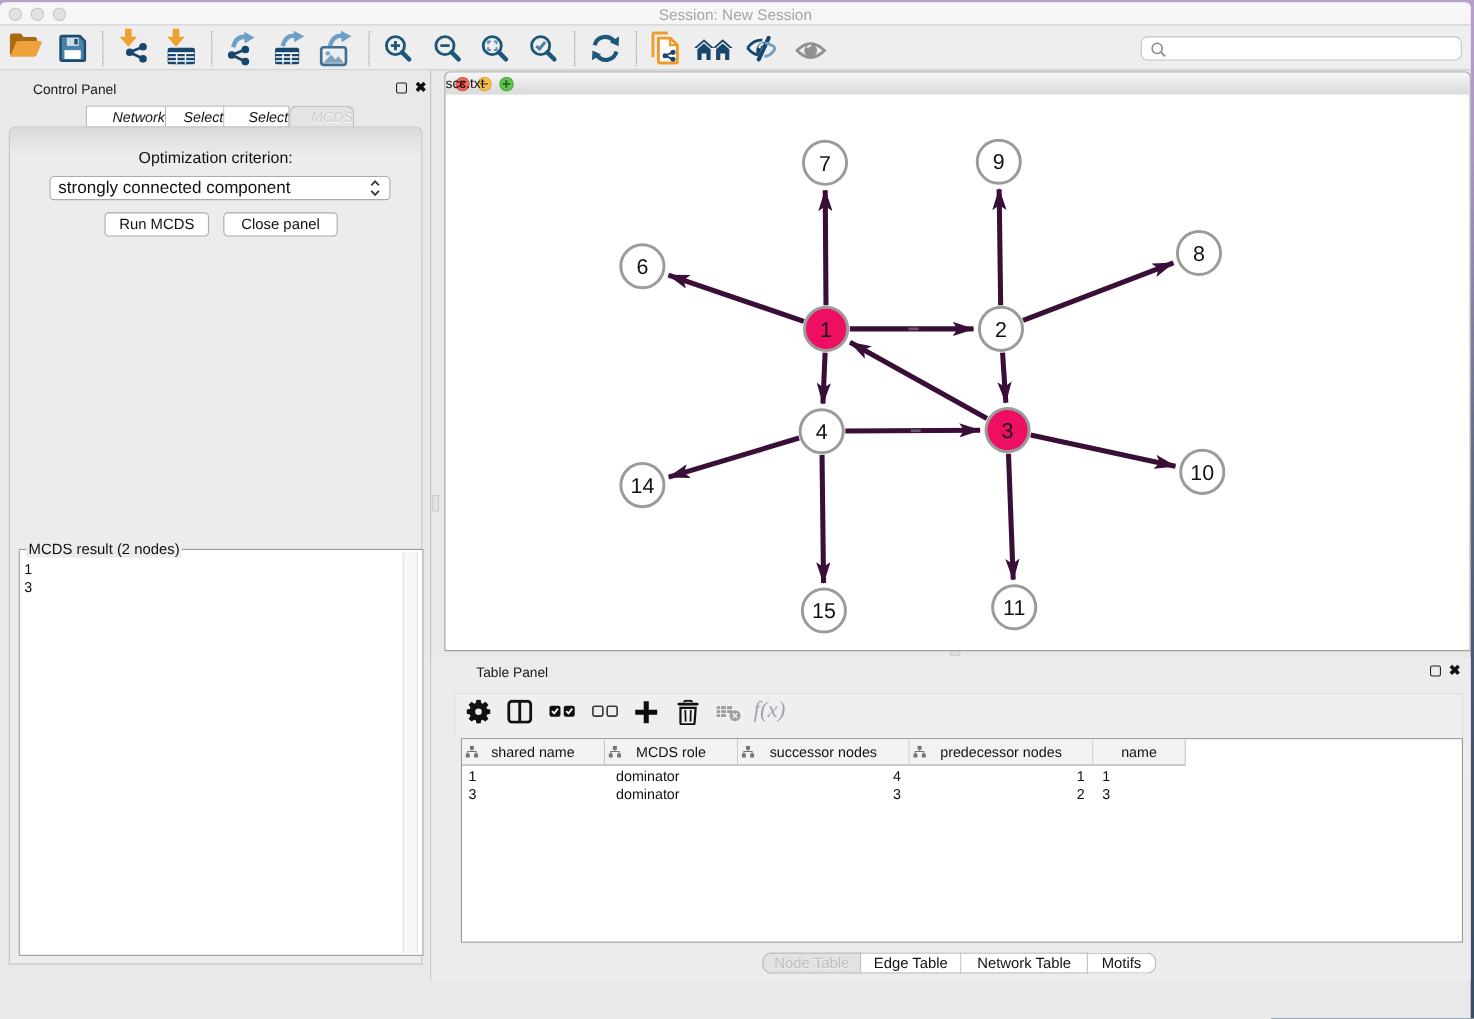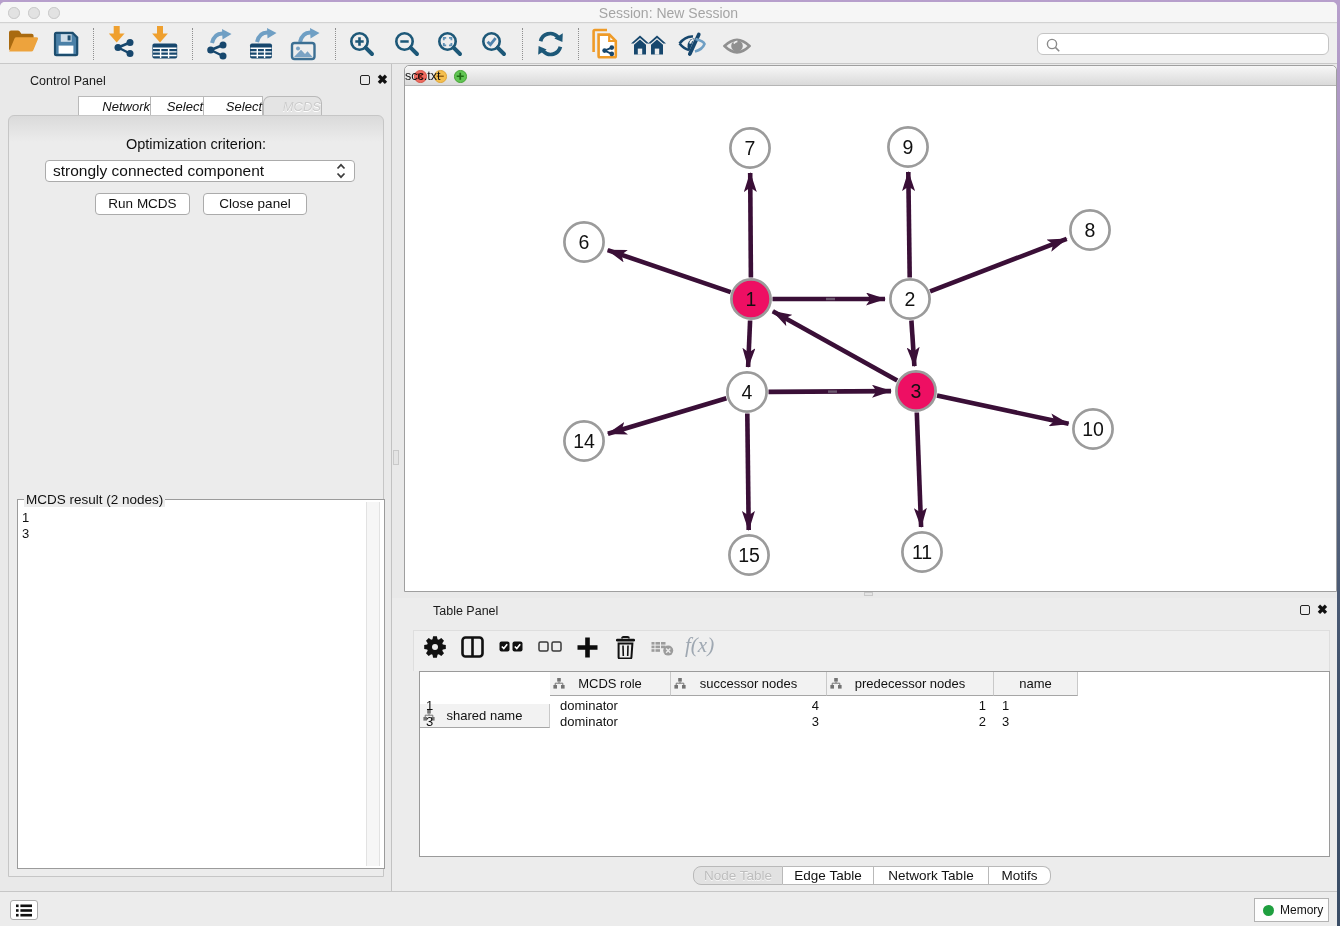--- a/index.html
+++ b/index.html
@@ -323,21 +323,21 @@
             <rect x="10" y="5.6" width="4.5" height="2.6"></rect>
           <rect x="0.5" y="9.2" width="3" height="2.6"></rect>
             <rect x="4.5" y="9.2" width="4.5" height="2.6"></rect>
         </g>
         <circle cx="17.2" cy="10.6" r="5" fill="#9c9c9c"></circle>
         <path d="M15.1,8.5 L19.3,12.7 M19.3,8.5 L15.1,12.7" stroke="#ececec" stroke-width="1.5"></path>
       </svg>
       <div style="position:absolute;left:266px;top:9px;font-family:'Liberation Serif',serif;font-style:italic;font-size:21px;color:#9fa8b2;">f(x)</div>
     </div>
     <div id="ttable">
-      <div class="th" style="left:0;width:130px;margin-top:32px;"><svg style="position:absolute;left:3px;top:6px;" width="12" height="11" viewBox="0 0 12 11">
+      <div class="th" style="left:0;width:130px;"><svg style="position:absolute;left:3px;top:6px;" width="12" height="11" viewBox="0 0 12 11">
             <g fill="#737373">
               <rect x="4.2" y="0" width="3.6" height="3.6"></rect>
               <rect x="0.4" y="7" width="3.6" height="3.6"></rect>
               <rect x="8" y="7" width="3.6" height="3.6"></rect>
             </g>
             <path d="M6,3.6 V5.2 M2.2,7 V5.2 H9.8 V7" stroke="#737373" stroke-width="1" fill="none"></path>
           </svg>shared name</div>
       <div class="th" style="left:130px;width:121px;"><svg style="position:absolute;left:3px;top:6px;" width="12" height="11" viewBox="0 0 12 11">
             <g fill="#737373">
               <rect x="4.2" y="0" width="3.6" height="3.6"></rect>
@@ -376,31 +376,13 @@
     </div>
     <div class="btab" style="left:301px;width:90px;border-radius:8px 0 0 8px;background:#e2e2e2;color:#bdbdbd;text-shadow:0 1px 0 #f8f8f8;">Node Table</div>
     <div class="btab" style="left:391px;width:91px;border-left:none;">Edge Table</div>
     <div class="btab" style="left:482px;width:115px;border-left:none;">Network Table</div>
     <div class="btab" style="left:597px;width:62px;border-left:none;border-radius:0 8px 8px 0;">Motifs</div>
   </div>
 
   <div style="position:absolute;left:393px;top:448px;width:6px;height:15px;background:#e4e4e4;border:1px solid #c9c9c9;"></div>
   <div style="position:absolute;left:864px;top:590px;width:9px;height:4px;background:#e4e4e4;border:1px solid #c9c9c9;"></div>
 
-  <div id="statusbar">
-    <div style="position:absolute;left:10px;top:8px;width:28px;height:20px;background:#fff;border:1px solid #ababab;border-radius:3px;">
-        <svg width="16" height="13" viewBox="0 0 16 13" style="position:absolute;left:5px;top:2.5px;">
-          <g fill="#111">
-            <rect x="0" y="0.5" width="2.6" height="2.6"></rect>
-            <rect x="0" y="5.2" width="2.6" height="2.6"></rect>
-            <rect x="0" y="9.9" width="2.6" height="2.6"></rect>
-            <rect x="4.4" y="0.5" width="11.6" height="2.6"></rect>
-            <rect x="4.4" y="5.2" width="11.6" height="2.6"></rect>
-            <rect x="4.4" y="9.9" width="11.6" height="2.6"></rect>
-          </g>
-        </svg>
-      </div>
-    <div style="position:absolute;left:1254px;top:6px;width:75px;height:24px;background:#fdfdfd;border:1px solid #b3b3b3;display:flex;align-items:center;">
-      <div style="width:11px;height:11px;border-radius:50%;background:#1e9e3e;margin-left:8px;"></div>
-      <div style="font-size:12px;color:#111;margin-left:6px;">Memory</div>
-    </div>
-  </div>
 </div>
 
 </body></html>

